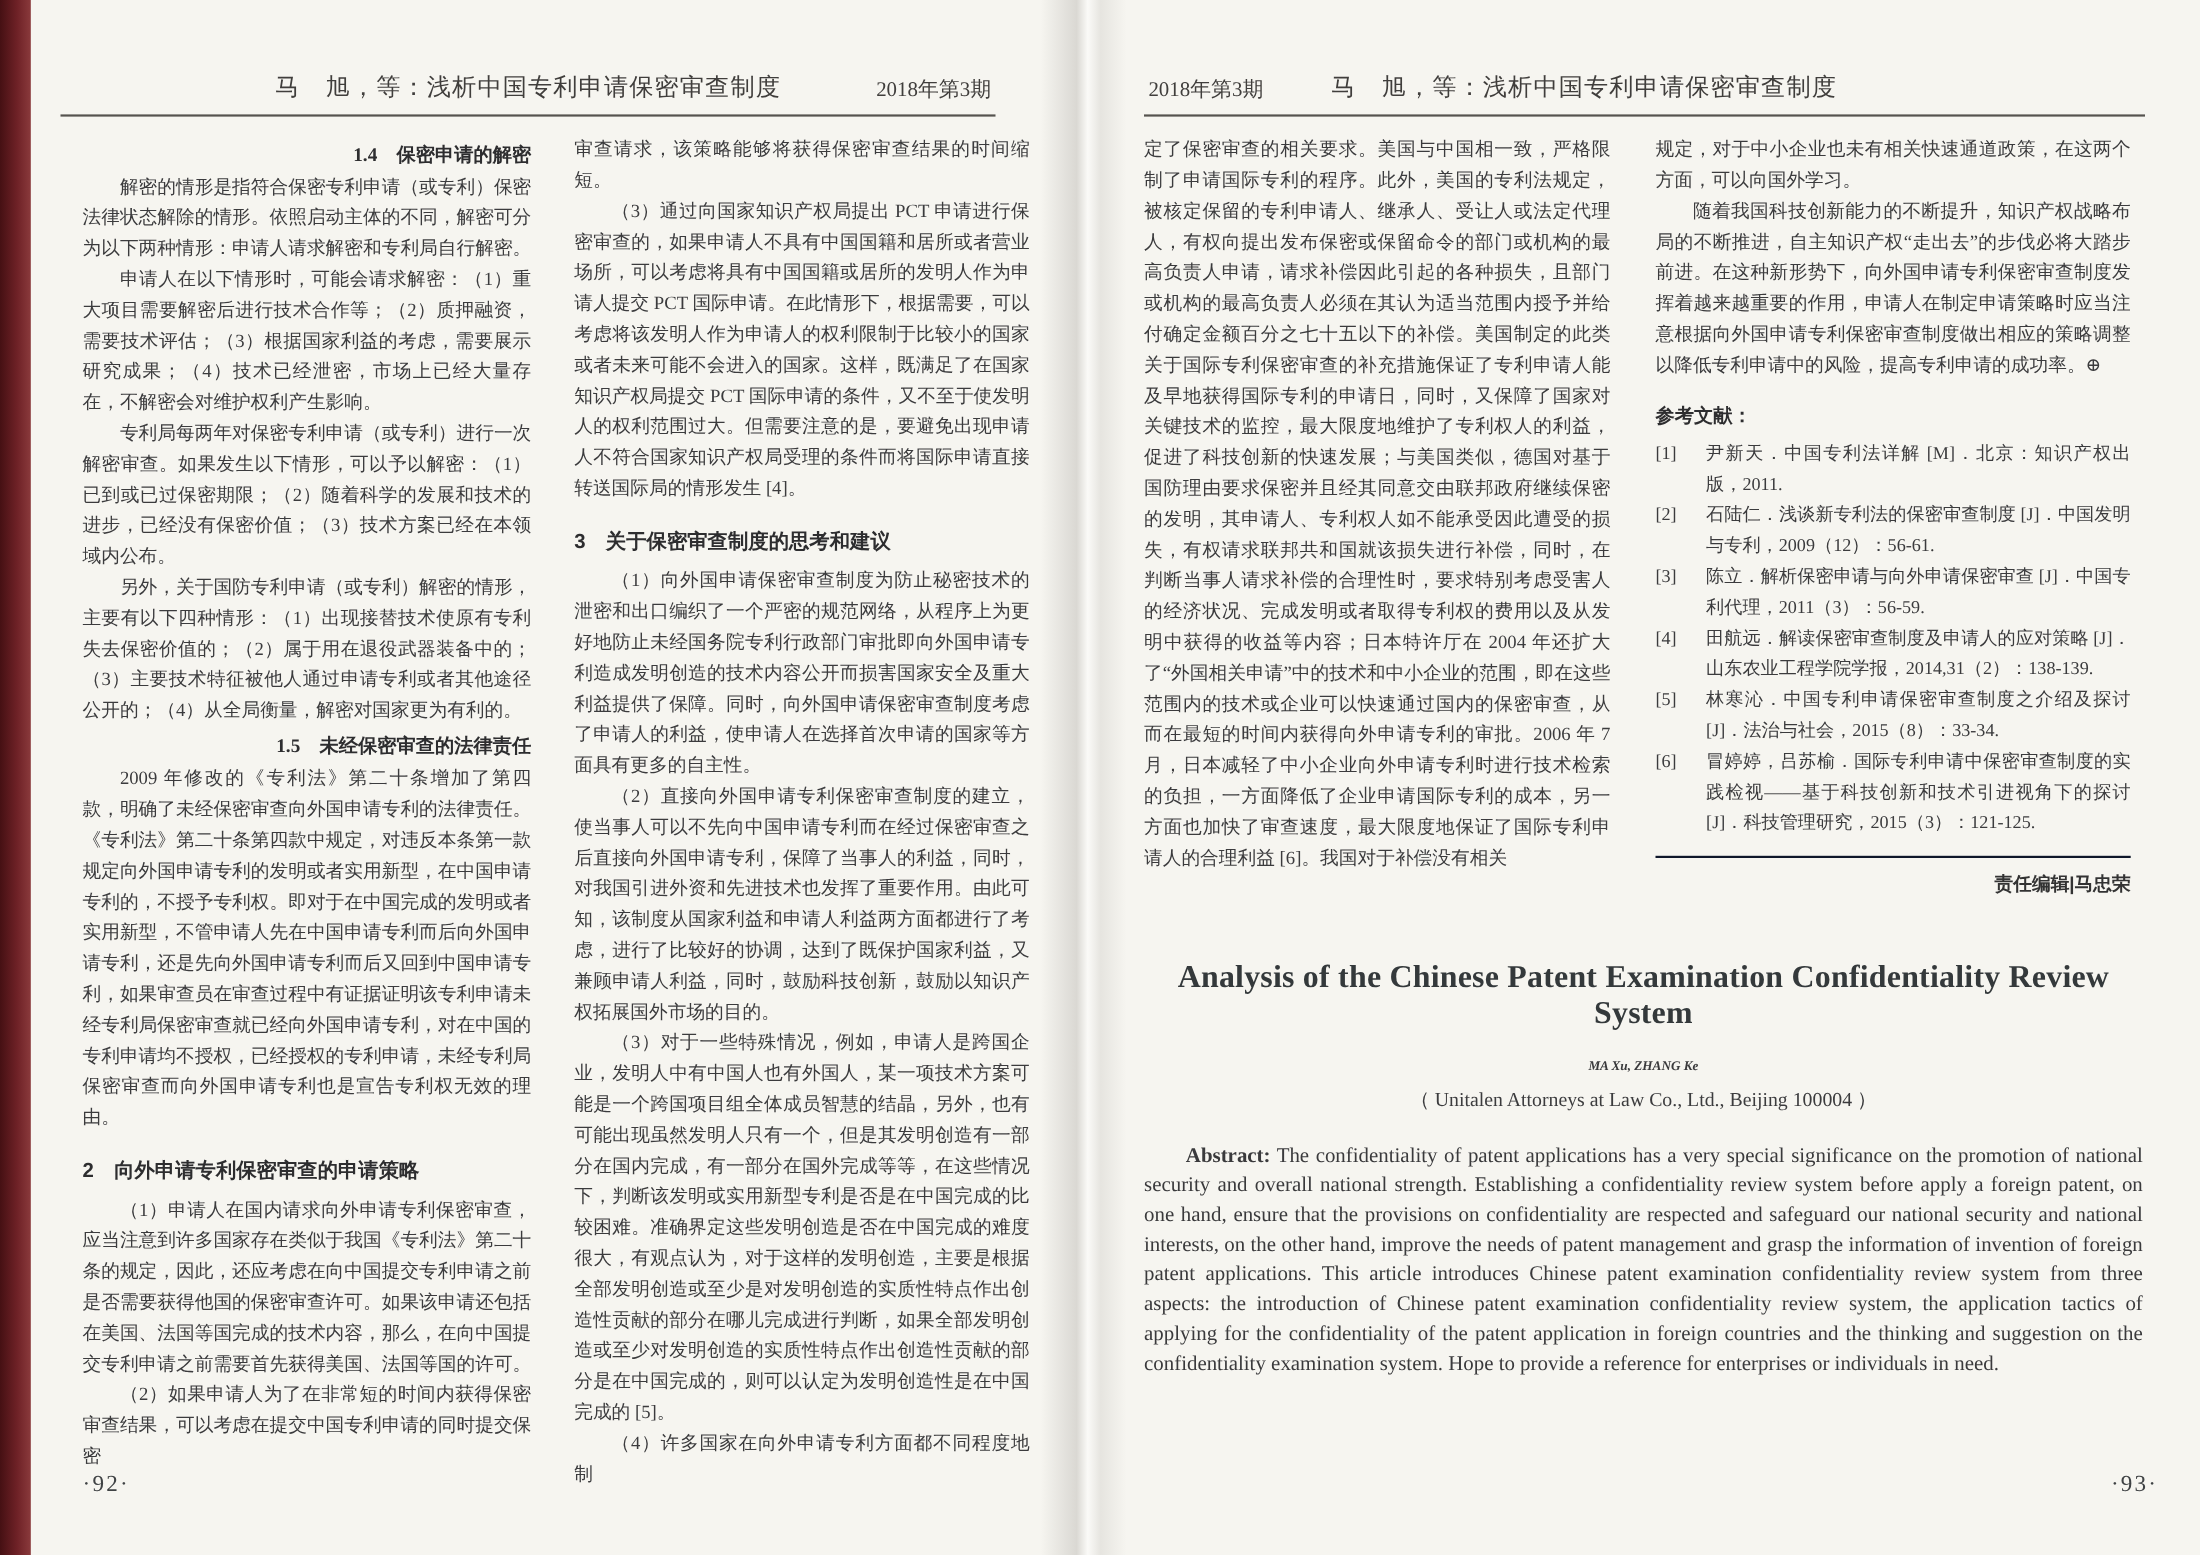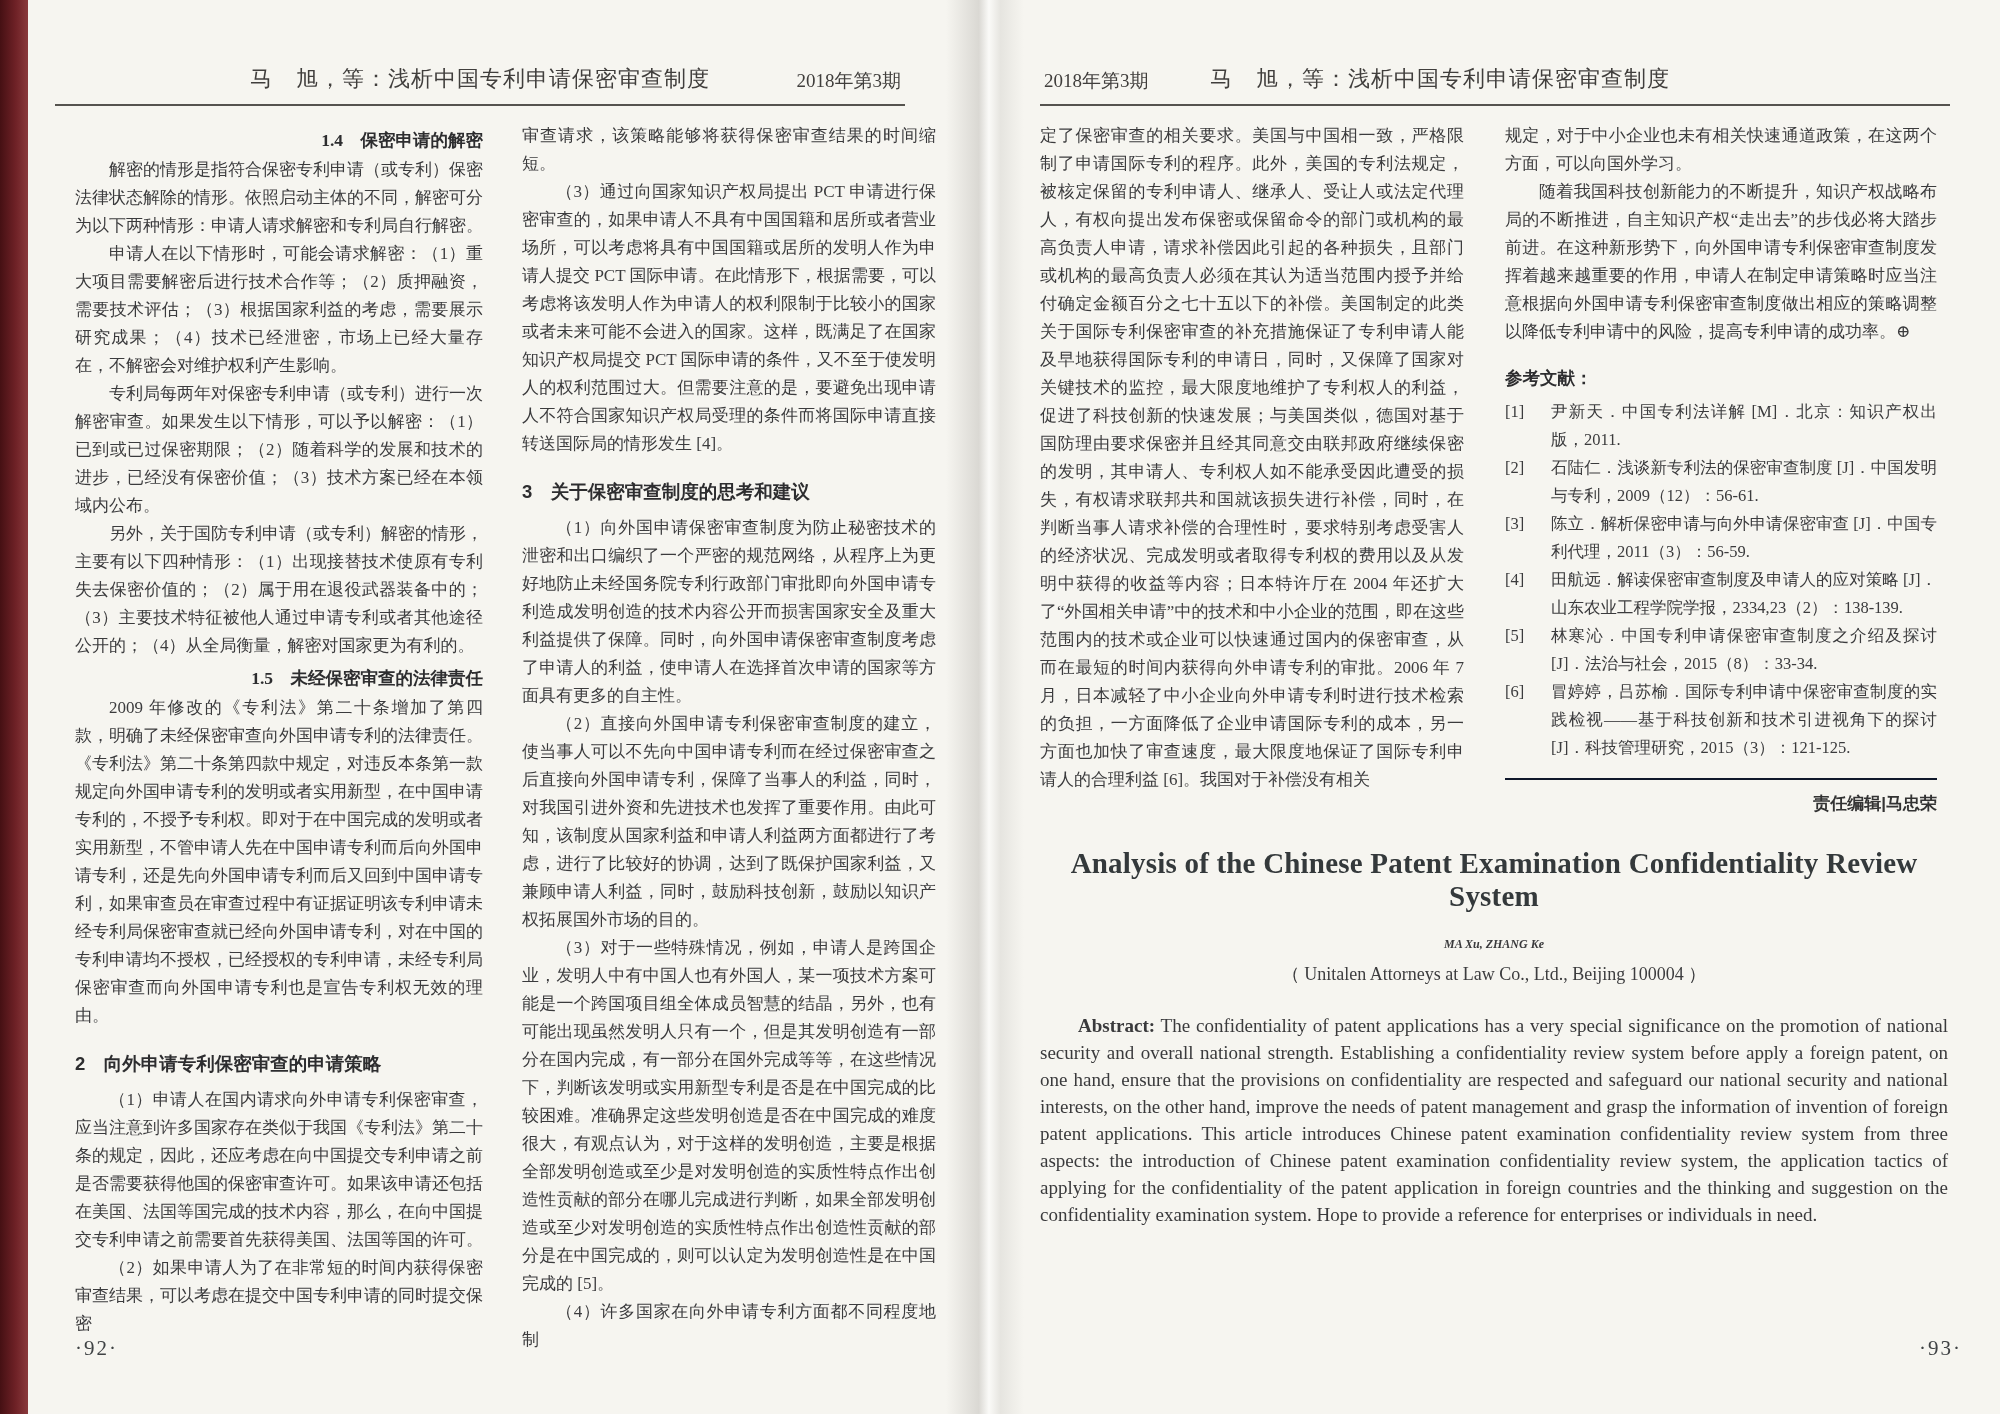--- a/index.html
+++ b/index.html
@@ -46,21 +46,21 @@
 
   .refs-title{font-family:"Liberation Sans","DejaVu Sans",sans-serif;font-weight:bold;
     font-size:17.5px;color:#2d2d2f;margin:18px 0 6px 0;}
   .ref{position:relative;padding-left:46px;margin:0;text-align:justify;
     font-size:16.5px;line-height:28px;}
   .ref .ref-m{position:absolute;left:0;top:0;}
   .editor-line{margin-top:16px;border-top:2px solid #0f172a;padding-top:10px;
     text-align:right;font-family:"Liberation Sans","DejaVu Sans",sans-serif;
     font-size:17px;font-weight:600;color:#333;}
 
-  .english{position:absolute;left:16px;top:847px;width:908px;}
+  .english{position:absolute;left:16px;top:872px;width:908px;}
   .en-title{font-family:"Liberation Serif","DejaVu Serif",serif;font-weight:bold;
     font-size:29px;color:#34393b;text-align:center;margin:0 0 24px 0;letter-spacing:0.2px;}
   .en-authors{font-family:"Liberation Serif","DejaVu Serif",serif;font-weight:bold;
     font-style:italic;font-size:12px;text-align:center;margin:0 0 10px 0;color:#3a3a3c;}
   .en-affil{font-size:18px;text-align:center;margin:0 0 26px 0;color:#3c3c3e;}
   .en-abstract,.en-keywords{font-size:19px;line-height:27px;text-align:justify;
     margin:0;text-indent:2em;color:#3a3a3c;}
   .en-abstract b,.en-keywords b{font-weight:bold;}
 
   .pg-num{position:absolute;font-size:21px;color:#3f4244;letter-spacing:2px;}
@@ -120,21 +120,21 @@
     <div class="col rcol2">
       <div>
           <p class="pc">规定，对于中小企业也未有相关快速通道政策，在这两个方面，可以向国外学习。</p>
           <p>随着我国科技创新能力的不断提升，知识产权战略布局的不断推进，自主知识产权“走出去”的步伐必将大踏步前进。在这种新形势下，向外国申请专利保密审查制度发挥着越来越重要的作用，申请人在制定申请策略时应当注意根据向外国申请专利保密审查制度做出相应的策略调整以降低专利申请中的风险，提高专利申请的成功率。⊕</p>
         </div>
       <div class="refs-title">参考文献：</div>
       <div>
           <div class="ref"><span class="ref-m">[1]</span><span>尹新天．中国专利法详解 [M]．北京：知识产权出版，2011.</span></div>
           <div class="ref"><span class="ref-m">[2]</span><span>石陆仁．浅谈新专利法的保密审查制度 [J]．中国发明与专利，2009（12）：56-61.</span></div>
           <div class="ref"><span class="ref-m">[3]</span><span>陈立．解析保密申请与向外申请保密审查 [J]．中国专利代理，2011（3）：56-59.</span></div>
-          <div class="ref"><span class="ref-m">[4]</span><span>田航远．解读保密审查制度及申请人的应对策略 [J]．山东农业工程学院学报，2334,23（2）：138-139.</span></div>
+          <div class="ref"><span class="ref-m">[4]</span><span>田航远．解读保密审查制度及申请人的应对策略 [J]．山东农业工程学院学报，2014,31（2）：138-139.</span></div>
           <div class="ref"><span class="ref-m">[5]</span><span>林寒沁．中国专利申请保密审查制度之介绍及探讨 [J]．法治与社会，2015（8）：33-34.</span></div>
           <div class="ref"><span class="ref-m">[6]</span><span>冒婷婷，吕苏榆．国际专利申请中保密审查制度的实践检视——基于科技创新和技术引进视角下的探讨 [J]．科技管理研究，2015（3）：121-125.</span></div>
         </div>
       <div class="editor-line">责任编辑|马忠荣</div>
     </div>
 
     <div class="english">
       <h1 class="en-title">Analysis of the Chinese Patent Examination Confidentiality Review System</h1>
       <div class="en-authors">MA Xu, ZHANG Ke</div>
       <div class="en-affil">（ Unitalen Attorneys at Law Co., Ltd., Beijing 100004 ）</div>

